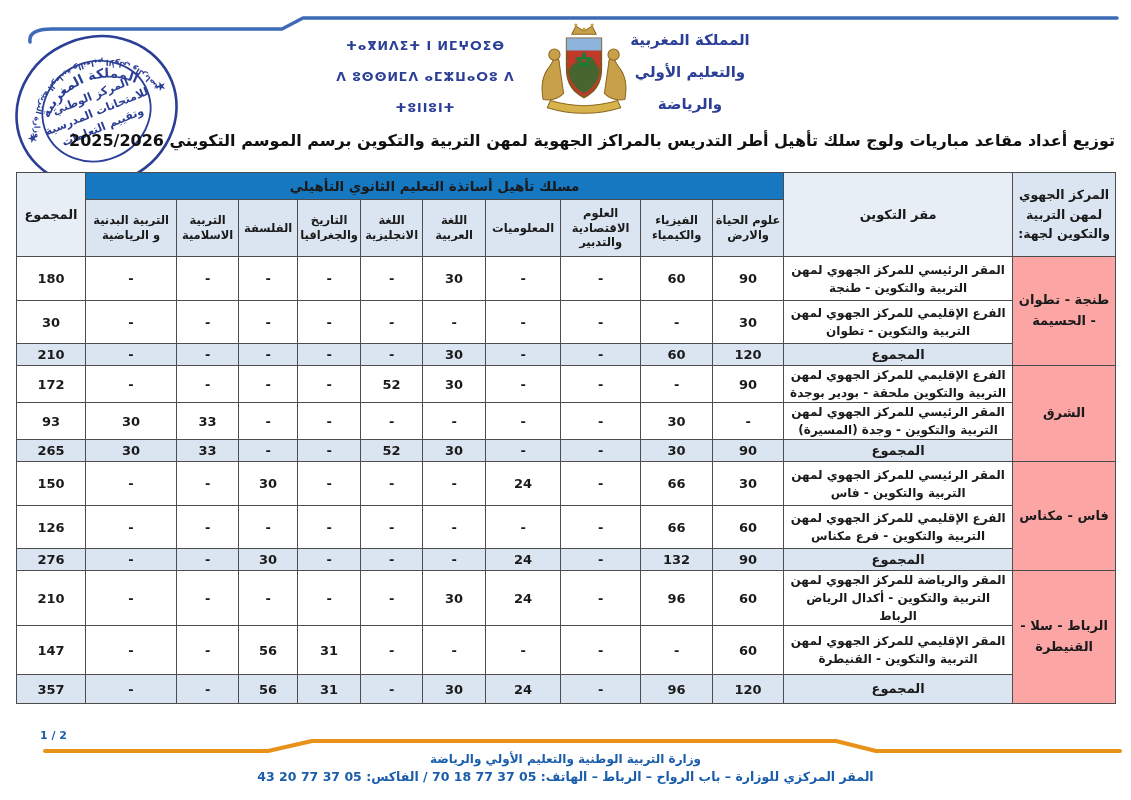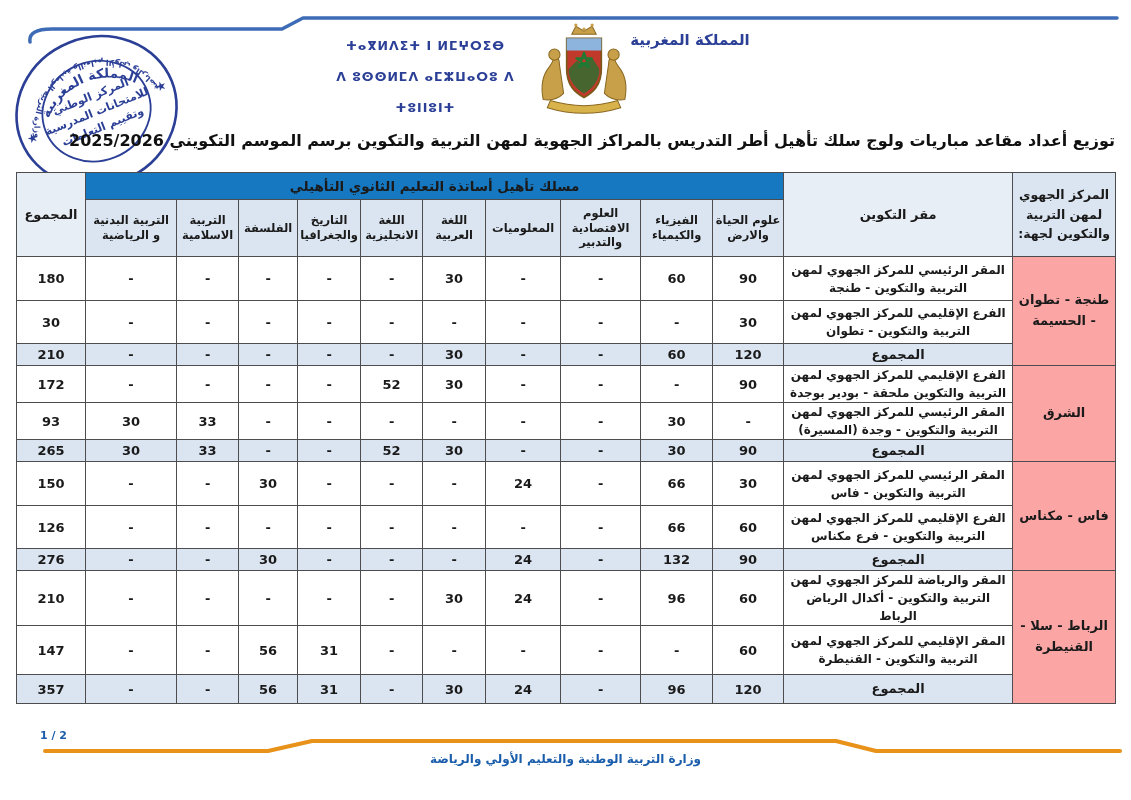--- a/index.html
+++ b/index.html
@@ -108,20 +108,21 @@
   <path d="M33 18 H67 V48 C67 64 59 71 50 76 C41 71 33 64 33 48 Z" fill="#c0392b" stroke="#7a5a18" stroke-width="1.6"></path>
   <path d="M33 18 H67 V30 H33 Z" fill="#8db4dd"></path>
   <path d="M35 48 L43 40 L50 45 L58 37 L65 48 L65 52 C63 62 57 68 50 72 C43 68 37 62 35 52 Z" fill="#47662f"></path>
   <path d="M50 32 L54.7 46.5 L42.4 37.5 H57.6 L45.3 46.5 Z" fill="none" stroke="#1e7a33" stroke-width="2" stroke-linejoin="round"></path>
 
   <path d="M14 86 Q50 97 86 86 L83 79 Q50 89 17 79 Z" fill="#d8b24a" stroke="#8a6820" stroke-width="1"></path>
 </svg>
 
 <div id="kingdom" class="abs">
   <div>المملكة المغربية</div>
+  <div>والتعليم الأولي والرياضة</div>
 </div>
 
 <div id="doc-title" class="abs">توزيع أعداد مقاعد مباريات ولوج سلك تأهيل أطر التدريس بالمراكز الجهوية لمهن التربية والتكوين برسم الموسم التكويني 2025/2026</div>
 
 <div id="table-wrap" class="abs">
   <table id="seats-table">
     <colgroup>
       <col style="width:103px">
         <col style="width:229px">
         <col style="width:71px">
@@ -332,13 +333,14 @@
       </tbody>
   </table>
 </div>
 
 <svg id="footer-line" class="abs" viewBox="0 0 1131 40">
   <path d="M45 23 L268 23 L312 13 L836 13 L876 23 L1120 23" fill="none" stroke="#e8921a" stroke-width="4" stroke-linecap="round" stroke-linejoin="round"></path>
 </svg>
 <div id="page-indicator" class="abs">1 / 2</div>
 <div id="footer-text" class="abs">
   <div class="l1">وزارة التربية الوطنية والتعليم الأولي والرياضة</div>
+  <div class="l2">المقر المركزي للوزارة – باب الرواح – الرباط – الهاتف: 05 37 77 18 70 / الفاكس: 05 37 77 20 43</div>
 </div>
 
 </body></html>

